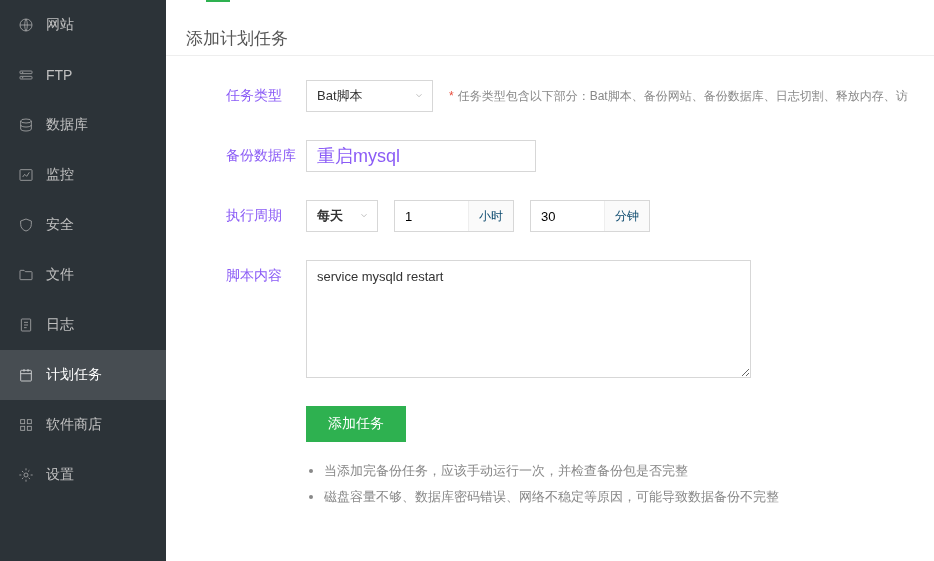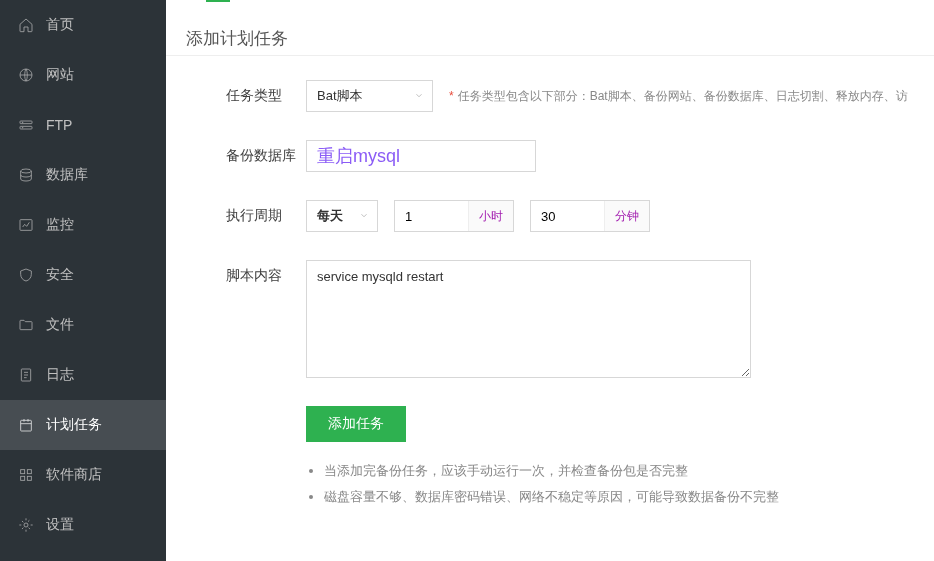--- a/index.html
+++ b/index.html
@@ -73,21 +73,21 @@
     }
     .form-row {
       display: flex;
       align-items: flex-start;
       margin-bottom: 28px;
       padding-left: 60px;
     }
     .form-label {
       width: 80px;
       text-align: left;
-      color: #404040;
+      color: #8b5cf6;
       font-size: 14px;
       padding-top: 7px;
       flex-shrink: 0;
     }
     .form-controls {
       display: flex;
       align-items: center;
       flex-wrap: wrap;
       gap: 16px;
     }
@@ -157,21 +157,21 @@
       font-size: 13px;
       outline: none;
       width: 60px;
       font-family: inherit;
     }
     .time-input .unit {
       padding: 0 10px;
       height: 100%;
       display: flex;
       align-items: center;
-      color: #a21caf;
+      color: #0c4a6e;
       font-size: 12px;
       border-left: 1px solid #eee;
       background: #fafafa;
     }
     .textarea-content {
       width: 445px;
       height: 118px;
       border: 1px solid #d7d7d7;
       padding: 8px 10px;
       font-size: 13px;
@@ -216,28 +216,20 @@
       background: #2eb150;
     }
   </style>
 </head>
 <body>
 
 <div class="sidebar">
   <div class="sidebar-item">
     <span class="icon">
         <svg viewBox="0 0 24 24">
-          <path d="M3 11l9-8 9 8v10a1 1 0 01-1 1h-5v-7h-6v7H4a1 1 0 01-1-1V11z"></path>
-        </svg>
-      </span>
-    <span>首页</span>
-  </div>
-  <div class="sidebar-item">
-    <span class="icon">
-        <svg viewBox="0 0 24 24">
           <circle cx="12" cy="12" r="9"></circle>
           <path d="M3 12h18M12 3c2.5 3 2.5 15 0 18M12 3c-2.5 3-2.5 15 0 18"></path>
         </svg>
       </span>
     <span>网站</span>
   </div>
   <div class="sidebar-item">
     <span class="icon">
         <svg viewBox="0 0 24 24">
           <rect x="3" y="6" width="18" height="4" rx="1"></rect>

